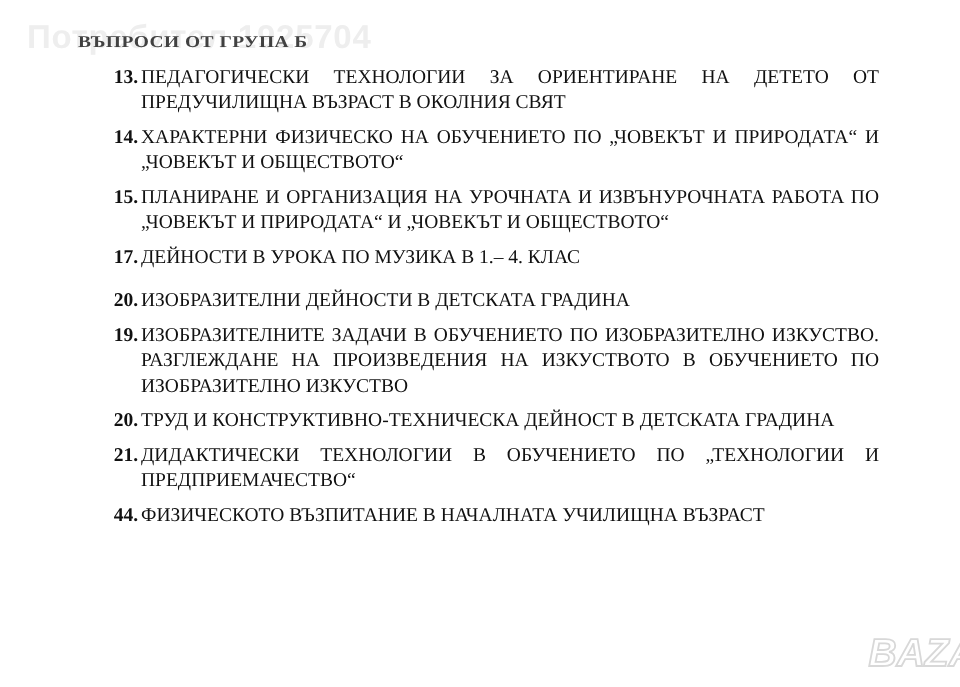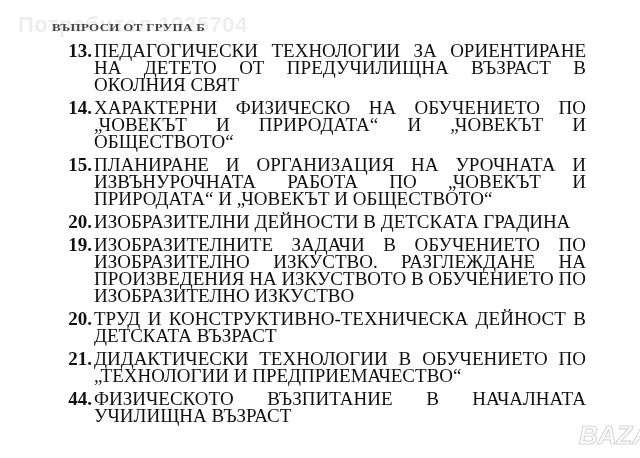--- a/index.html
+++ b/index.html
@@ -47,21 +47,21 @@
       top: 42px;
       width: 640px;
       z-index: 1;
     }
     .item {
       position: relative;
       display: flex;
       margin-left: 68px;
       width: 518px;
       margin-bottom: 6px;
-      font-size: 19px;
+      font-size: 13px;
       line-height: 17px;
     }
     .item.gap-after { margin-bottom: 12px; }
     .num {
       flex: 0 0 26px;
       text-align: right;
       font-weight: bold;
       padding-right: 2px;
       box-sizing: border-box;
     }
@@ -93,31 +93,35 @@
     <span class="text">ПЕДАГОГИЧЕСКИ ТЕХНОЛОГИИ ЗА ОРИЕНТИРАНЕ НА ДЕТЕТО ОТ ПРЕДУЧИЛИЩНА ВЪЗРАСТ В ОКОЛНИЯ СВЯТ</span>
   </div>
   <div class="item">
     <span class="num">14.</span>
     <span class="text">ХАРАКТЕРНИ ФИЗИЧЕСКО НА ОБУЧЕНИЕТО ПО „ЧОВЕКЪТ И ПРИРОДАТА“ И „ЧОВЕКЪТ И ОБЩЕСТВОТО“</span>
   </div>
   <div class="item">
     <span class="num">15.</span>
     <span class="text">ПЛАНИРАНЕ И ОРГАНИЗАЦИЯ НА УРОЧНАТА И ИЗВЪНУРОЧНАТА РАБОТА ПО „ЧОВЕКЪТ И ПРИРОДАТА“ И „ЧОВЕКЪТ И ОБЩЕСТВОТО“</span>
   </div>
+  <div class="item gap-after">
+    <span class="num">17.</span>
+    <span class="text">ДЕЙНОСТИ В УРОКА ПО МУЗИКА В 1.– 4. КЛАС</span>
+  </div>
   <div class="item">
     <span class="num">20.</span>
     <span class="text">ИЗОБРАЗИТЕЛНИ ДЕЙНОСТИ В ДЕТСКАТА ГРАДИНА</span>
   </div>
   <div class="item">
     <span class="num">19.</span>
     <span class="text">ИЗОБРАЗИТЕЛНИТЕ ЗАДАЧИ В ОБУЧЕНИЕТО ПО ИЗОБРАЗИТЕЛНО ИЗКУСТВО. РАЗГЛЕЖДАНЕ НА ПРОИЗВЕДЕНИЯ НА ИЗКУСТВОТО В ОБУЧЕНИЕТО ПО ИЗОБРАЗИТЕЛНО ИЗКУСТВО</span>
   </div>
   <div class="item">
     <span class="num">20.</span>
-    <span class="text">ТРУД И КОНСТРУКТИВНО-ТЕХНИЧЕСКА ДЕЙНОСТ В ДЕТСКАТА ВЪЗРАСТ</span>
+    <span class="text">ТРУД И КОНСТРУКТИВНО-ТЕХНИЧЕСКА ДЕЙНОСТ В ДЕТСКАТА ГРАДИНА</span>
   </div>
   <div class="item">
     <span class="num">21.</span>
     <span class="text">ДИДАКТИЧЕСКИ ТЕХНОЛОГИИ В ОБУЧЕНИЕТО ПО „ТЕХНОЛОГИИ И ПРЕДПРИЕМАЧЕСТВО“</span>
   </div>
   <div class="item">
     <span class="num">44.</span>
     <span class="text">ФИЗИЧЕСКОТО ВЪЗПИТАНИЕ В НАЧАЛНАТА УЧИЛИЩНА ВЪЗРАСТ</span>
   </div>
 </div>

